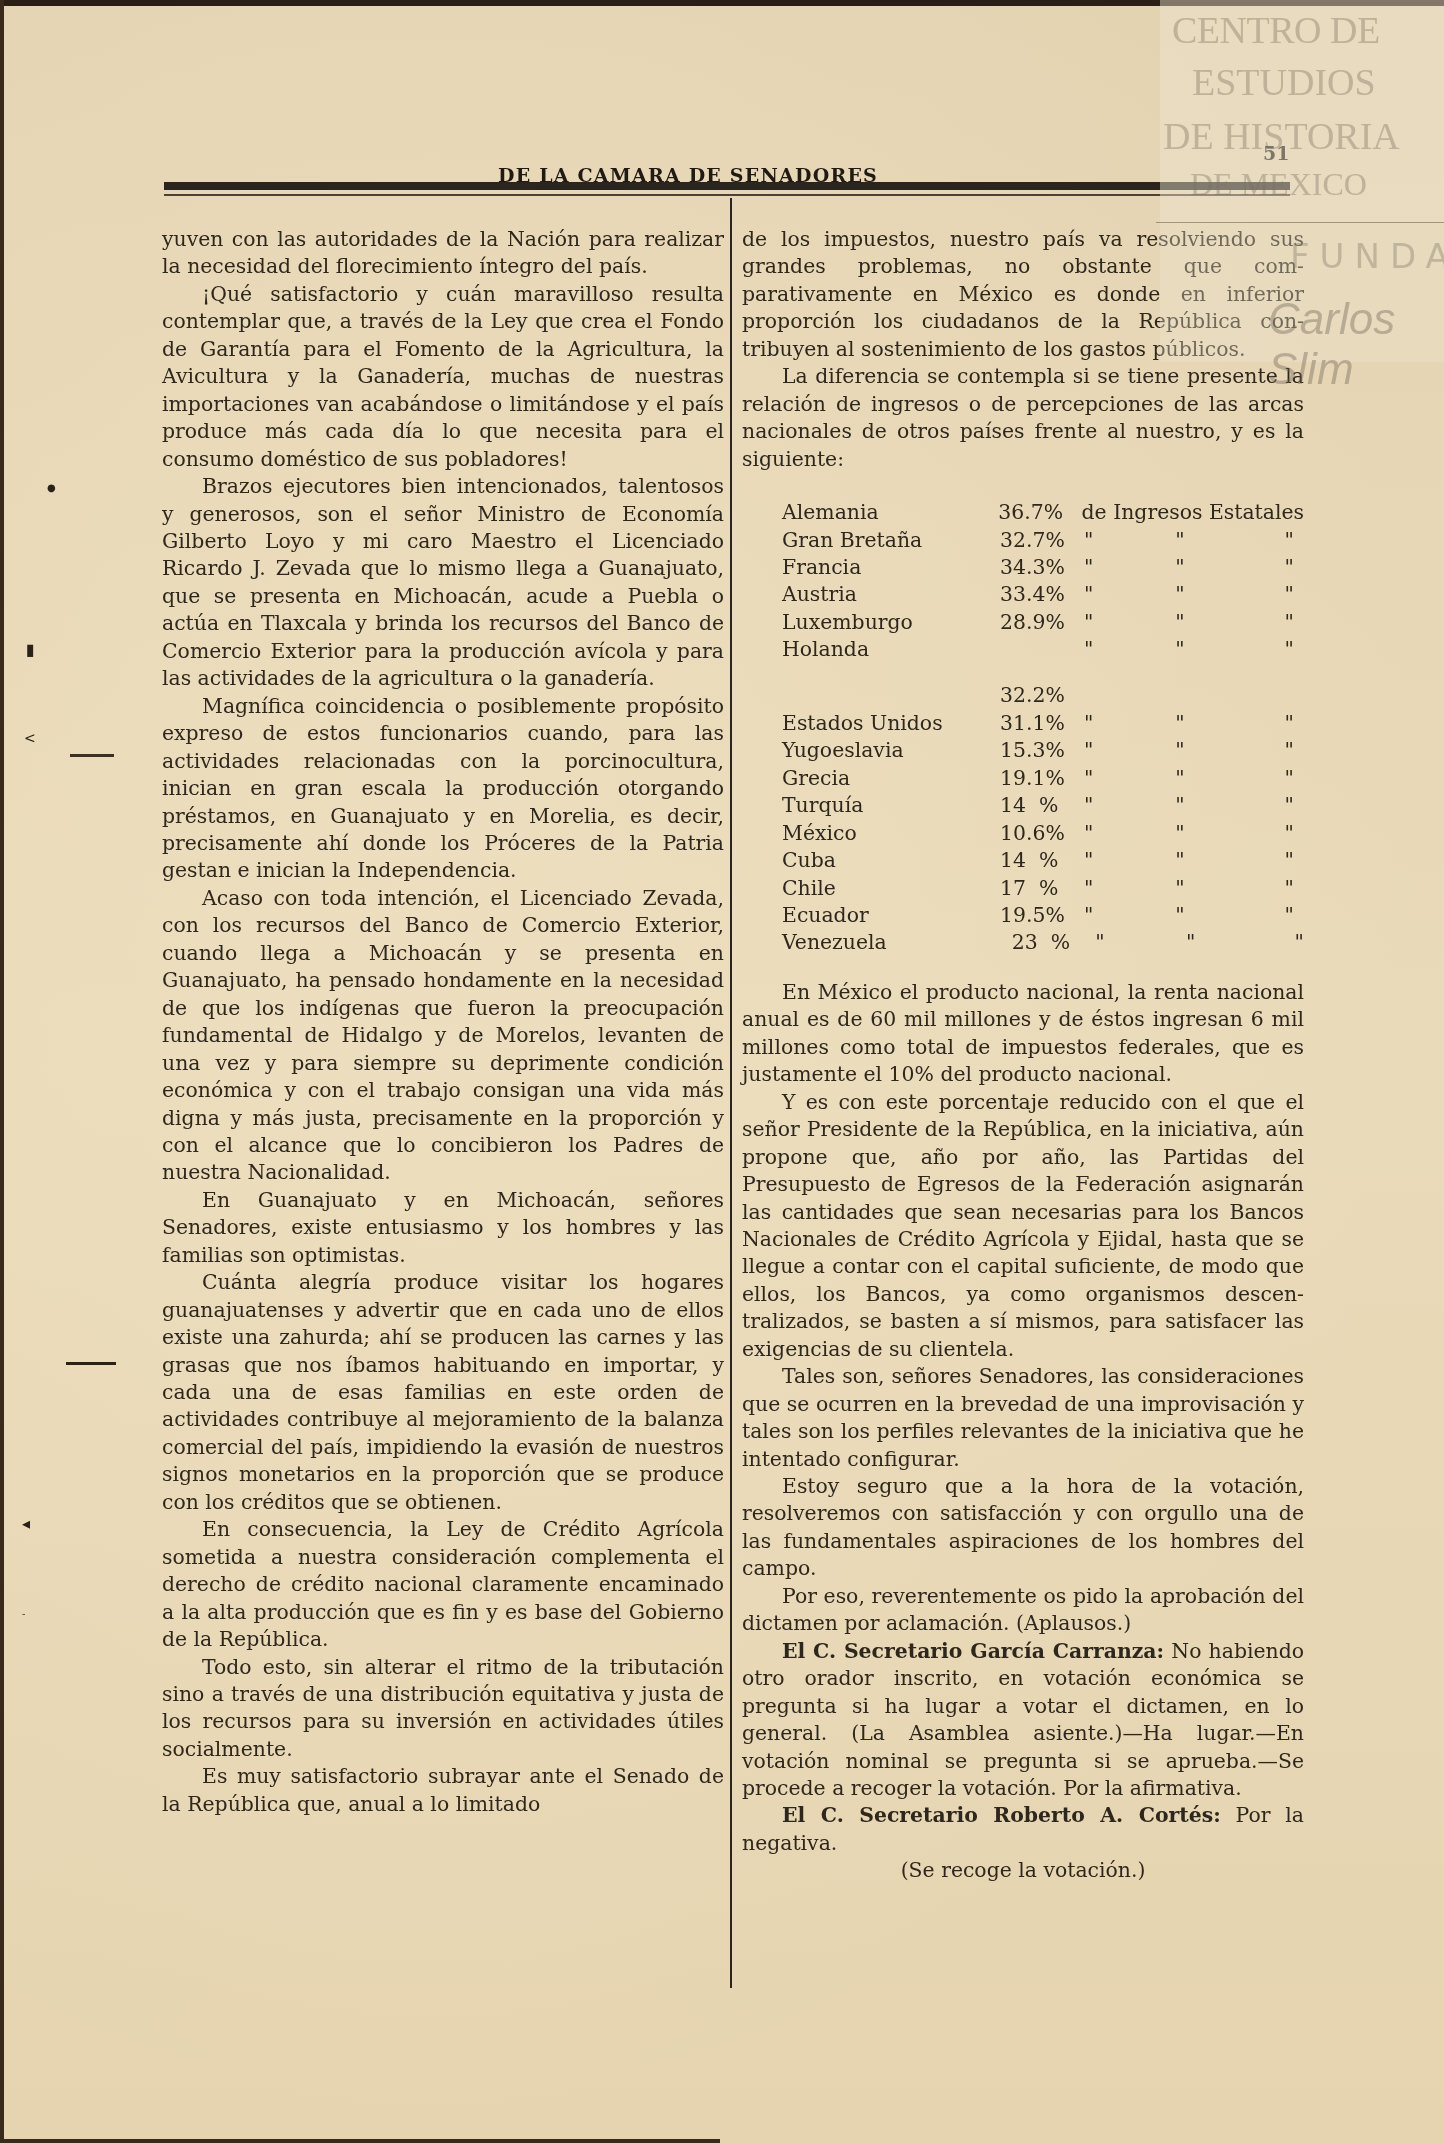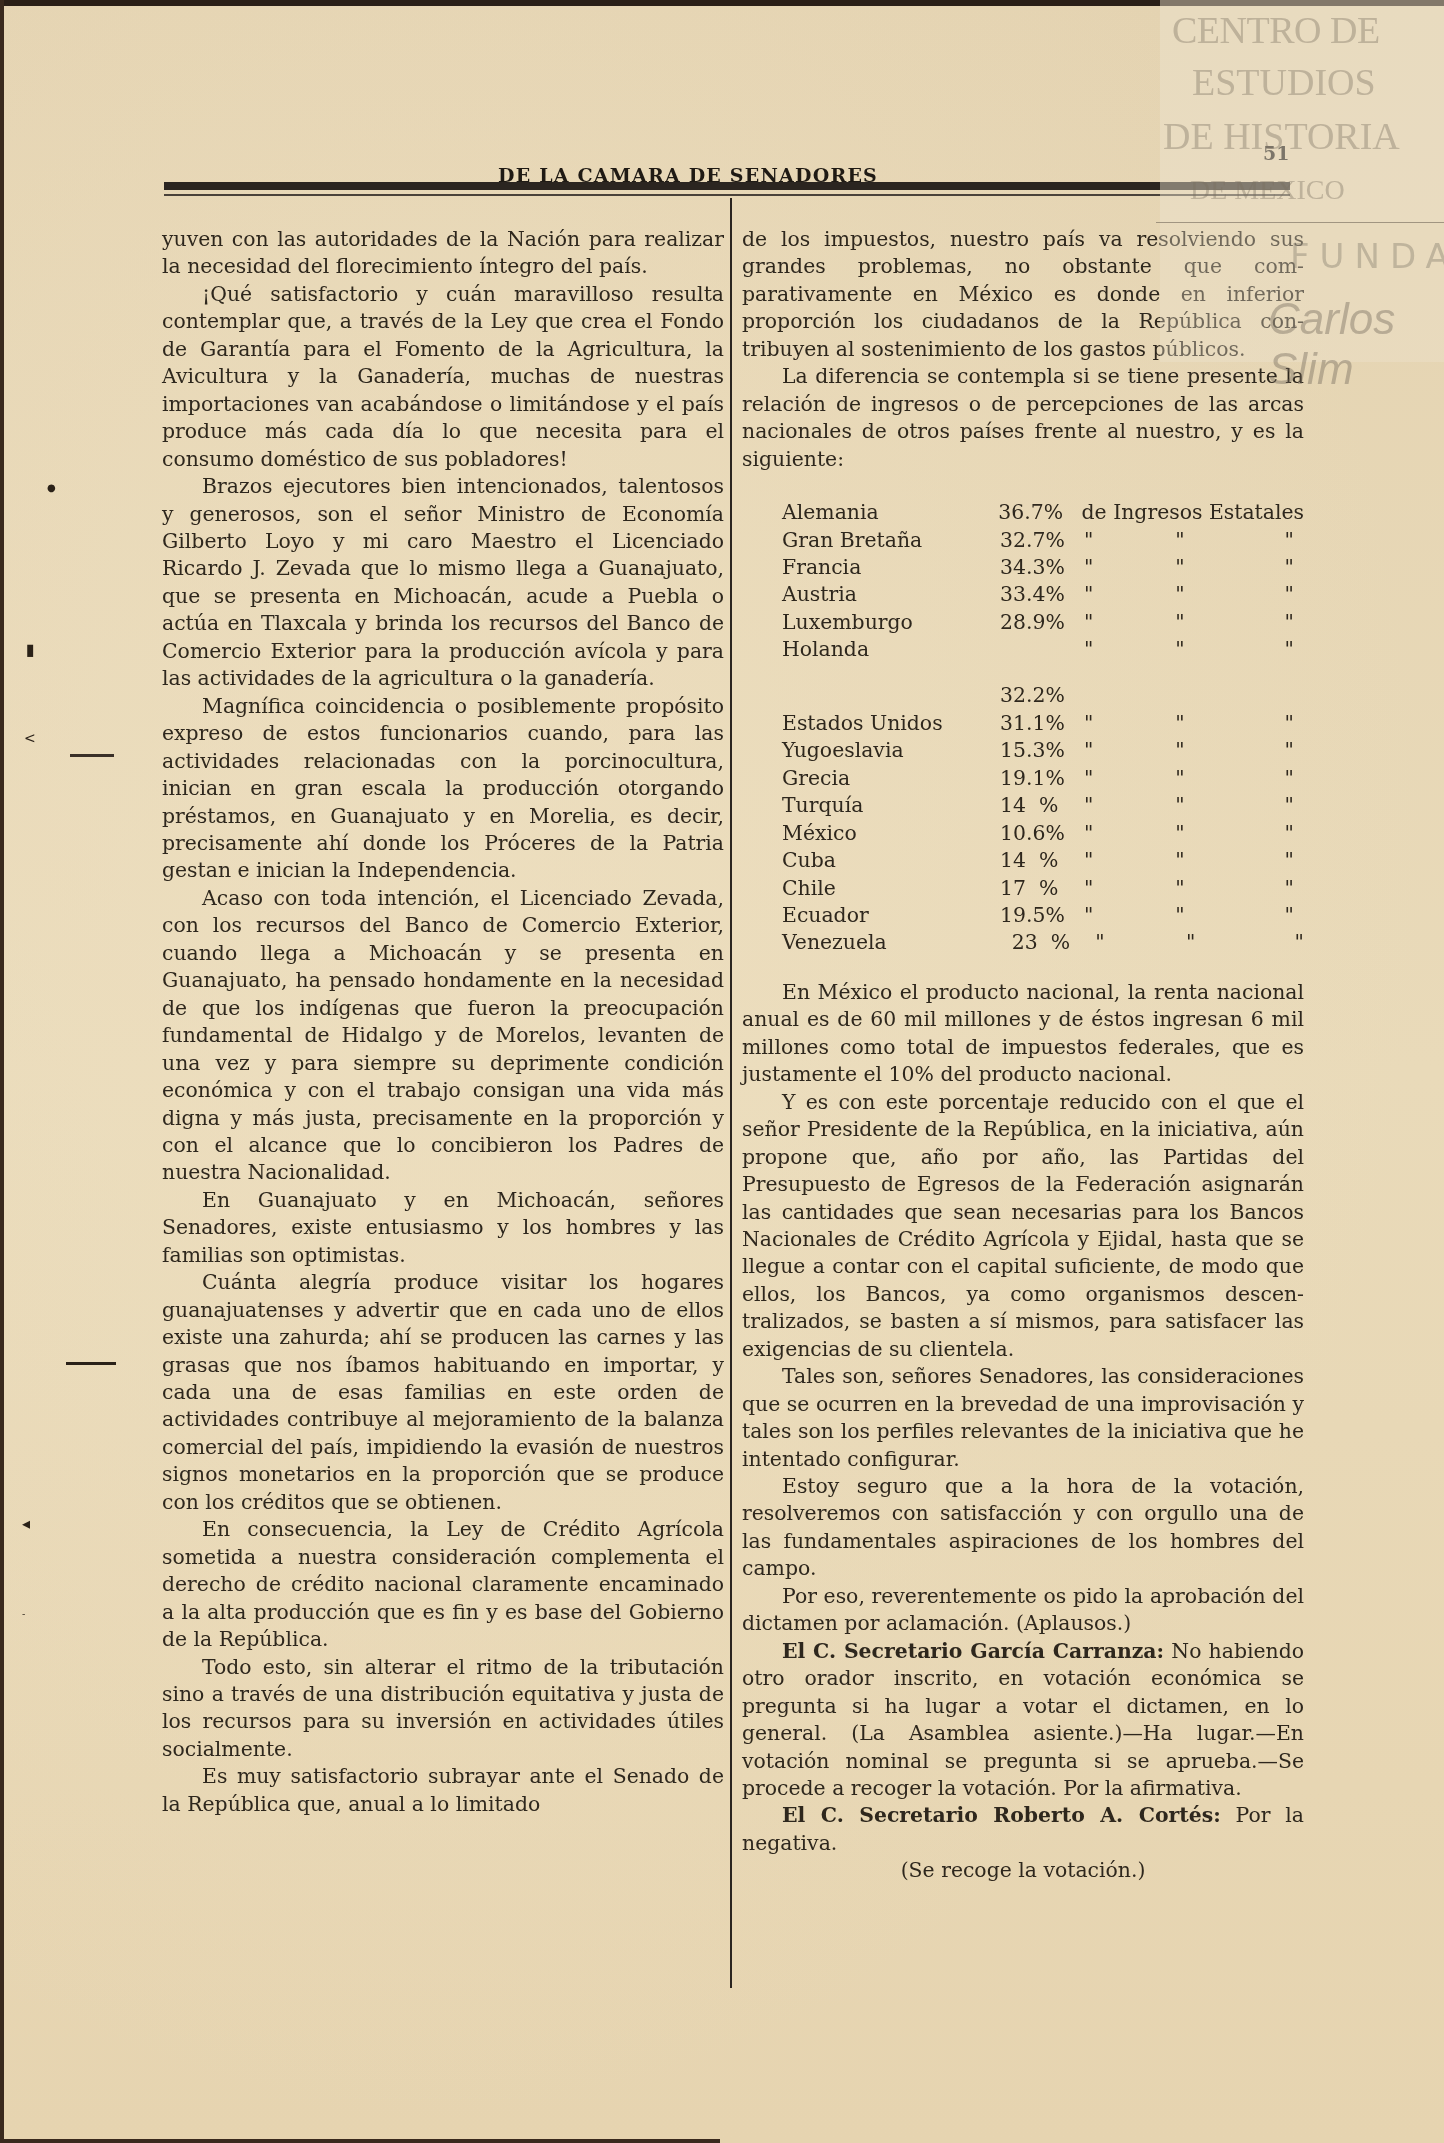--- a/index.html
+++ b/index.html
@@ -62,21 +62,21 @@
     position: absolute; left: 1160px; top: 0; width: 284px; height: 222px;
     background: rgba(238,228,208,0.45);
   }
   .wm-panel2 {
     position: absolute; left: 1160px; top: 222px; width: 284px; height: 140px;
     background: rgba(238,228,208,0.35);
   }
   .wm-line1 { left: 1172px; top: 8px; font-size: 38px; letter-spacing: -0.5px; }
   .wm-line2 { left: 1192px; top: 60px; font-size: 38px; }
   .wm-line3 { left: 1163px; top: 114px; font-size: 38px; }
-  .wm-line4 { left: 1190px; top: 174px; font-size: 28px; }
+  .wm-line4 { left: 1190px; top: 166px; font-size: 32px; }
   .wm-fund { left: 1290px; top: 236px; font-family: "DejaVu Sans", sans-serif; font-size: 34px; letter-spacing: 10px; color: rgba(130,122,108,0.40); }
   .wm-sig { left: 1268px; top: 294px; font-family: Liberation Sans, sans-serif; font-style: italic; font-size: 44px; color: rgba(110,100,88,0.40); }
   .wm-rule { position: absolute; left: 1156px; top: 222px; width: 288px; height: 1px; background: rgba(90,80,70,0.5); }
 
   .margin-mark { position: absolute; color: #2a2118; font-size: 16px; }
   .mm1 { left: 47px; top: 482px; font-size: 10px; }
   .mm2 { left: 26px; top: 640px; }
   .mm3 { left: 24px; top: 730px; font-size: 14px; }
   .mm4 { left: 70px; top: 754px; width: 44px; height: 3px; background: #3a3028; }
   .mm5 { left: 66px; top: 1362px; width: 50px; height: 3px; background: #2a2118; }

